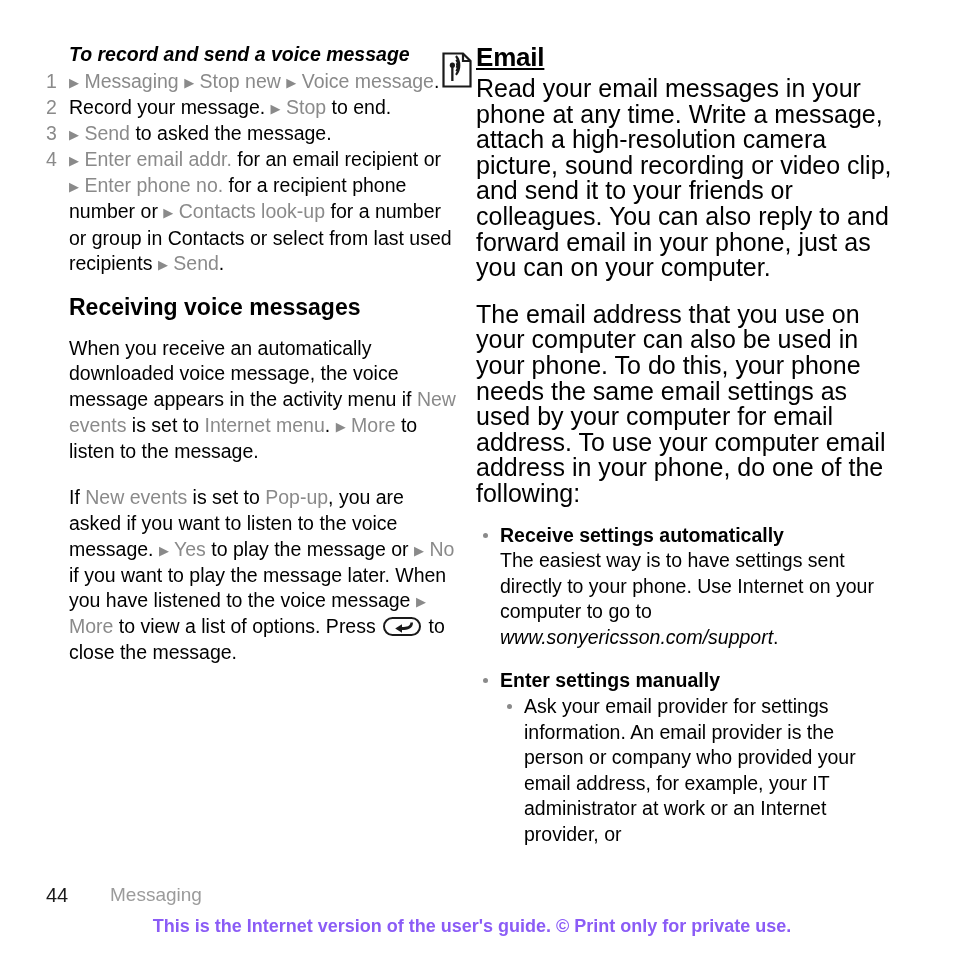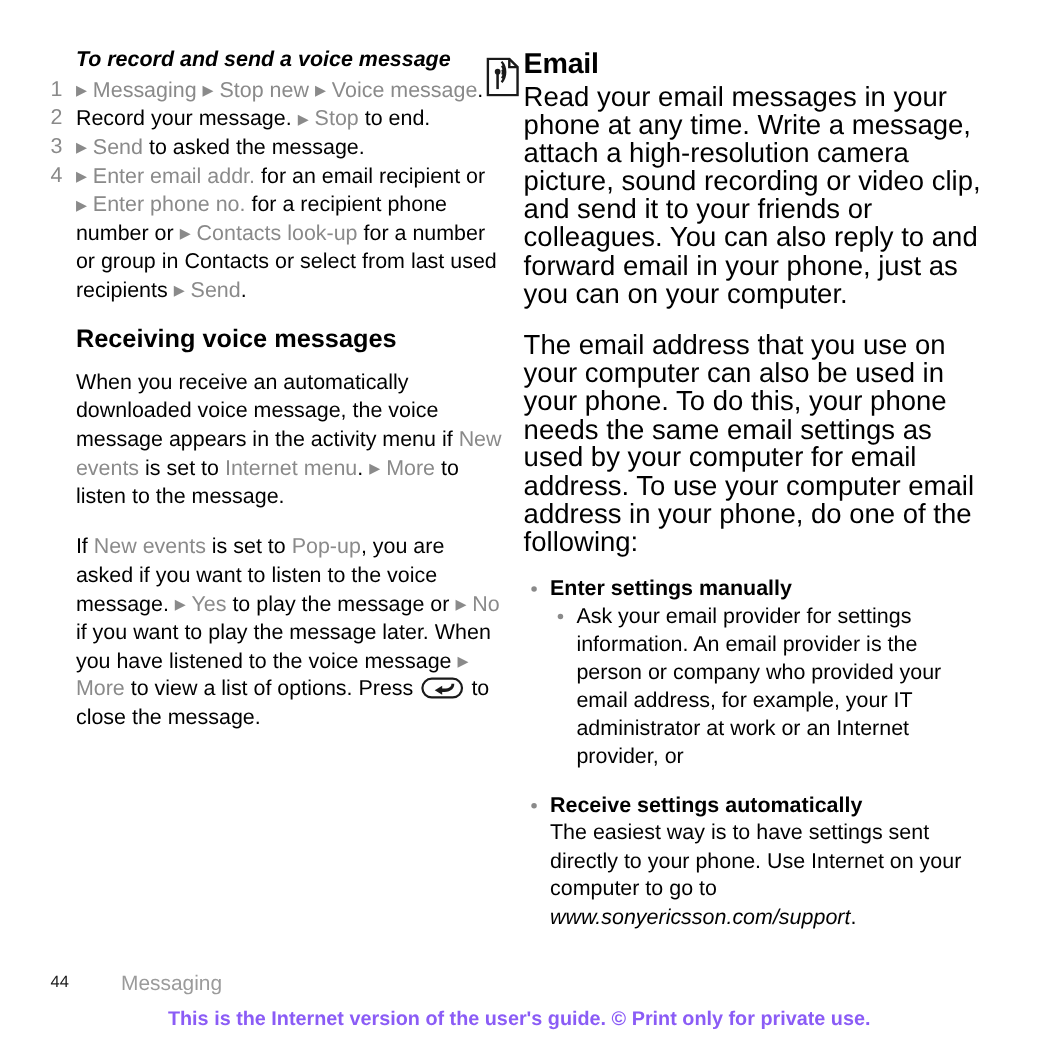--- a/index.html
+++ b/index.html
@@ -109,20 +109,21 @@
     top: 10px;
     width: 30px;
     height: 36px;
   }
   .email-title {
     font-size: 26px;
     font-weight: bold;
     line-height: 30px;
     margin: 0;
     letter-spacing: -0.2px;
+    text-decoration: underline;
   }
   .r-para {
     font-size: 25px;
     line-height: 25.6px;
     margin: 0;
   }
   .r-para.gap { margin-top: 21px; }
 
   ul.bullets {
     list-style: none;
@@ -174,21 +175,21 @@
     position: absolute;
     left: 0;
     right: 0;
     bottom: 0;
     height: 80px;
   }
   .folio {
     position: absolute;
     left: 46px;
     top: 10px;
-    font-size: 15px;
+    font-size: 20px;
     color: #1a1a1a;
   }
   .footer-section {
     position: absolute;
     left: 110px;
     top: 10px;
     font-size: 19px;
     color: #9b9b9b;
   }
   .disclaimer {
@@ -259,33 +260,33 @@
       <h1 class="email-title">Email</h1>
     </div>
 
     <p class="r-para">Read your email messages in your phone at any time. Write a message, attach a high-resolution camera picture, sound recording or video clip, and send it to your friends or colleagues. You can also reply to and forward email in your phone, just as you can on your computer.</p>
 
     <p class="r-para gap">The email address that you use on your computer can also be used in your phone. To do this, your phone needs the same email settings as used by your computer for email address. To use your computer email address in your phone, do one of the following:</p>
 
     <ul class="bullets">
       <li>
         <span class="dot"></span>
+        <span class="bullet-head">Receive settings automatically</span><br>
+        <span id="bullet0-body"><span>The easiest way is to have settings sent directly to your phone. Use Internet on your computer to go to </span><span class="ital">www.sonyericsson.com/support</span><span>.</span></span>
+      </li>
+      <li>
+        <span class="dot"></span>
         <span class="bullet-head">Enter settings manually</span>
         <ul class="subbullets">
           <li>
             <span class="dot"></span>
             <span>Ask your email provider for settings information. An email provider is the person or company who provided your email address, for example, your IT administrator at work or an Internet provider, or</span>
           </li>
         </ul>
       </li>
-      <li>
-        <span class="dot"></span>
-        <span class="bullet-head">Receive settings automatically</span><br>
-        <span id="bullet0-body"><span>The easiest way is to have settings sent directly to your phone. Use Internet on your computer to go to </span><span class="ital">www.sonyericsson.com/support</span><span>.</span></span>
-      </li>
     </ul>
 
   </div>
 
   <div class="footer">
     <span class="folio">44</span>
     <span class="footer-section">Messaging</span>
     <div class="disclaimer">This is the Internet version of the user's guide. © Print only for private use.</div>
   </div>
 

